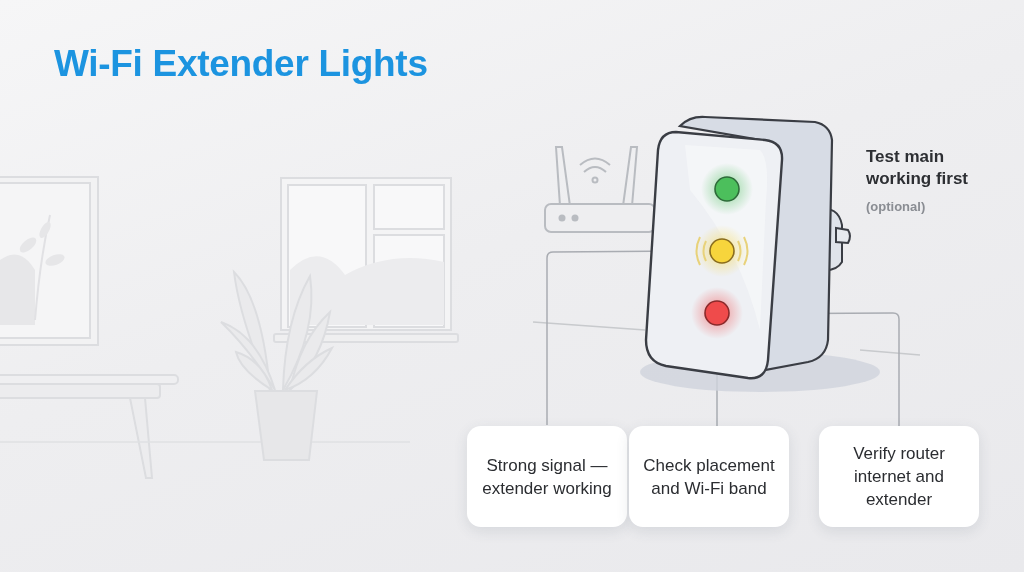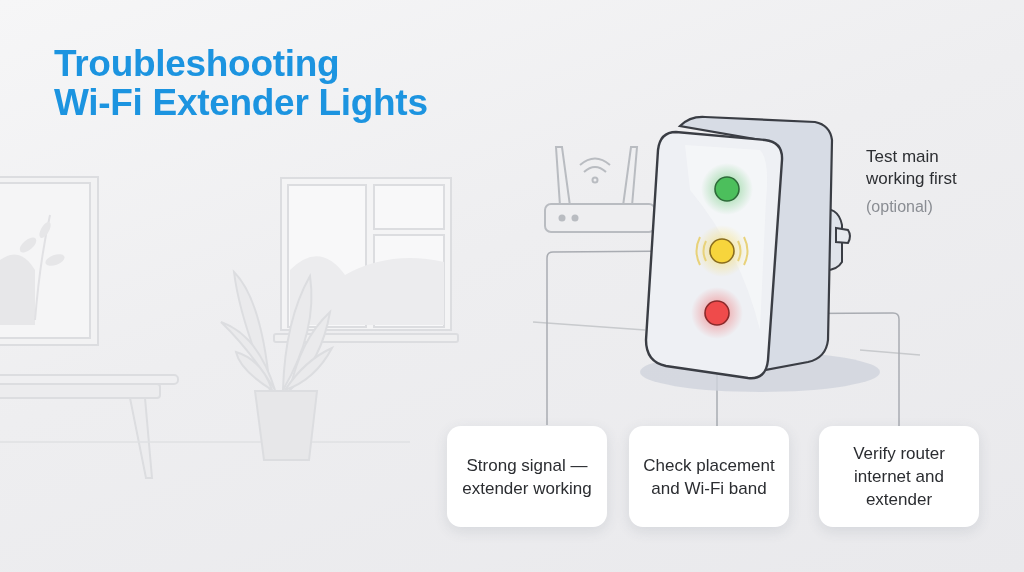--- a/index.html
+++ b/index.html
@@ -12,23 +12,23 @@
     .title {
       position: absolute; left: 54px; top: 44px;
       font-family: "Liberation Sans", sans-serif;
       font-weight: 700; font-size: 37px; line-height: 39px;
       color: #1c94e0; letter-spacing: -0.3px;
     }
     .title span { display: block; }
     svg.scene { position: absolute; left: 0; top: 0; width: 1024px; height: 572px; }
     .side-note {
       position: absolute; left: 866px; top: 146px;
-      font-size: 17px; line-height: 22px; color: #2d2f33;
+      font-size: 17px; line-height: 22px; color: #2d2f33; font-weight: bold;
     }
-    .side-note .sub { font-size: 16px; color: #8a8d93; margin-top: 6px; display:block; }
+    .side-note .sub { font-size: 13px; color: #8a8d93; margin-top: 6px; display:block; }
     .card {
       position: absolute; top: 426px; width: 160px; height: 101px;
       background: #ffffff; border-radius: 14px;
       box-shadow: 0 4px 14px rgba(60,70,90,0.12);
       display: flex; align-items: center; justify-content: center;
       text-align: center; font-size: 17px; line-height: 23px; color: #2b2d31;
       padding: 0 10px;
     }
   </style>
 </head>
@@ -136,31 +136,30 @@
       <circle cx="722" cy="251" r="12" fill="#f7d53c" stroke="#8a6d1e" stroke-width="1.6"></circle>
     </g>
     <g>
       <circle cx="717" cy="313" r="26" fill="url(#glowR)"></circle>
       <circle cx="717" cy="313" r="12" fill="#ef4b4b" stroke="#8a2a2a" stroke-width="1.6"></circle>
     </g>
   </g>
 </svg>
 
 <div class="title">
-  <span>Troubleshooting</span>
   <span>Wi-Fi Extender Lights</span>
 </div>
 
 <div class="side-note">
   <span style="display:block">Test main</span>
   <span style="display:block">working first</span>
   <span class="sub">(optional)</span>
 </div>
 
-<div class="card" style="left:447px">
+<div class="card" style="left:467px">
   <span>Strong signal — extender working</span>
 </div>
 <div class="card" style="left:629px">
   <span>Check placement and Wi-Fi band</span>
 </div>
 <div class="card" style="left:819px">
   <span>Verify router internet and extender</span>
 </div>
 
 </body></html>

